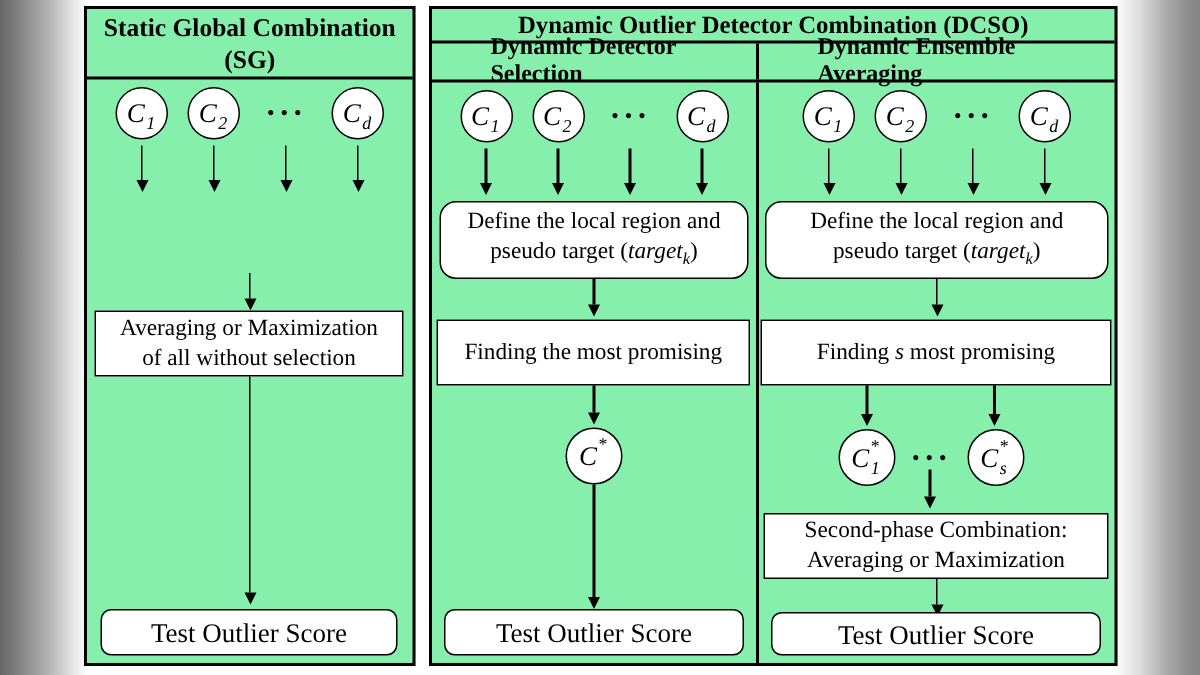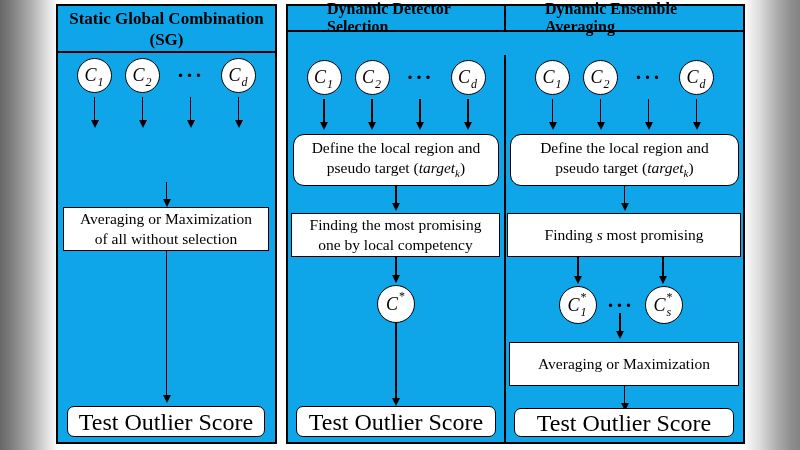--- a/index.html
+++ b/index.html
@@ -2,21 +2,21 @@
 <html><head>
 <meta charset="utf-8">
 <style>
   * { margin:0; padding:0; box-sizing:border-box; }
   html,body { width:800px; height:450px; }
   body {
     position:relative; overflow:hidden; color:#000;
     font-family:"Liberation Serif","DejaVu Serif",serif;
     background:linear-gradient(90deg,#686868 0%,#7a7a7a 1.2%,#adadad 3.8%,#e3e3e3 6%,#ffffff 7.3%,#ffffff 92.8%,#dcdcdc 95%,#ababab 97.2%,#8d8d8d 99%,#838383 100%);
   }
-  .panel { position:absolute; top:4px; background:#0ea5e9; border:2px solid #000; }
+  .panel { position:absolute; top:4px; background:#86efac; border:2px solid #000; }
   .sg-panel   { left:56px;  width:221px; height:440px; }
   .dcso-panel { left:286px; width:459px; height:440px; }
 
   .sg-header { height:47px; border-bottom:2px solid #000; display:flex; flex-direction:column;
                justify-content:center; align-items:center; font-weight:bold; font-size:17px;
                line-height:21px; text-align:center; }
   .dcso-title { height:23px; border-bottom:2px solid #000; display:flex; align-items:center;
                 justify-content:center; font-weight:bold; font-size:16.5px; }
   .dcso-subheads { display:flex; height:26px; border-bottom:2px solid #000;
                    font-weight:bold; font-size:16px; }
@@ -47,21 +47,21 @@
   .arrow .shaft { width:1.8px; flex:1; background:#000; }
   .arrow .head  { width:0; height:0; border-left:4.5px solid transparent;
                   border-right:4.5px solid transparent; border-top:8px solid #000; }
   .varrow { position:absolute; }
   .cx { left:50%; transform:translateX(-50%); }
 
   .box { position:absolute; background:#fff; border:1.8px solid #000; display:flex;
          flex-direction:column; justify-content:center; align-items:center; text-align:center;
          font-size:15.5px; line-height:20px; }
   .round { border-radius:11px; border-width:1.6px; }
-  .round-sm { border-radius:7px; border-width:1.6px; font-size:24px;text-align:center; }
+  .round-sm { border-radius:7px; border-width:1.6px; font-size:18px;text-align:center; }
 
   .mlab { display:inline-flex; align-items:center; }
   .mbase { font-style:italic; font-size:18px; line-height:1; }
   .aff  { position:relative; width:8px; height:22px; display:inline-block; }
   .asup { position:absolute; top:-3px; left:1px; font-size:12px; line-height:1; }
   .asub { position:absolute; bottom:-2px; left:1px; font-size:12px; line-height:1; font-style:italic; }
   .tsub { font-size:11px; font-style:italic; vertical-align:-4px; }
 
   
   .sg-global  { top:79px;  height:50px; left:6px; right:8px; }
@@ -167,20 +167,23 @@
         <i class="shaft"></i>
         <i class="head"></i>
       </span>
     <div class="box round-sm sg-test">
       <span>Test Outlier Score</span>
     </div>
   </div>
 </section>
 
 <section class="panel dcso-panel">
+  <div class="dcso-title">
+    <span>Dynamic Outlier Detector Combination (DCSO)</span>
+  </div>
   <div class="dcso-subheads">
     <div class="cell dds-head">
       <span>Dynamic Detector Selection</span>
     </div>
     <div class="cell des-head">
       <span>Dynamic Ensemble Averaging</span>
     </div>
   </div>
 
   <div class="dcso-cols">
@@ -245,21 +248,20 @@
       <div class="box round dds-define">
         <span>Define the local region and</span>
         <span><span>pseudo target (</span><i>target</i><sub class="tsub">k</sub><span>)</span></span>
       </div>
       <span class="arrow varrow cx dds-arrow1">
           <i class="shaft"></i>
           <i class="head"></i>
         </span>
       <div class="box dds-find">
         <span>Finding the most promising</span>
-        <span>one by local competency</span>
       </div>
       <span class="arrow varrow cx dds-arrow2">
           <i class="shaft"></i>
           <i class="head"></i>
         </span>
       <span class="dcircle big dds-result">
         <span class="mlab">
             <i class="mbase">C</i>
             <span class="aff">
               <span class="asup">*</span>
@@ -371,20 +373,21 @@
                 <span class="asub">s</span>
               </span>
             </span>
         </span>
       </div>
       <span class="arrow varrow des-arrowM">
           <i class="shaft"></i>
           <i class="head"></i>
         </span>
       <div class="box des-second">
+        <span>Second-phase Combination:</span>
         <span>Averaging or Maximization</span>
       </div>
       <span class="arrow varrow cx des-arrow2">
           <i class="shaft"></i>
           <i class="head"></i>
         </span>
       <div class="box round-sm des-test">
         <span>Test Outlier Score</span>
       </div>
     </div>

